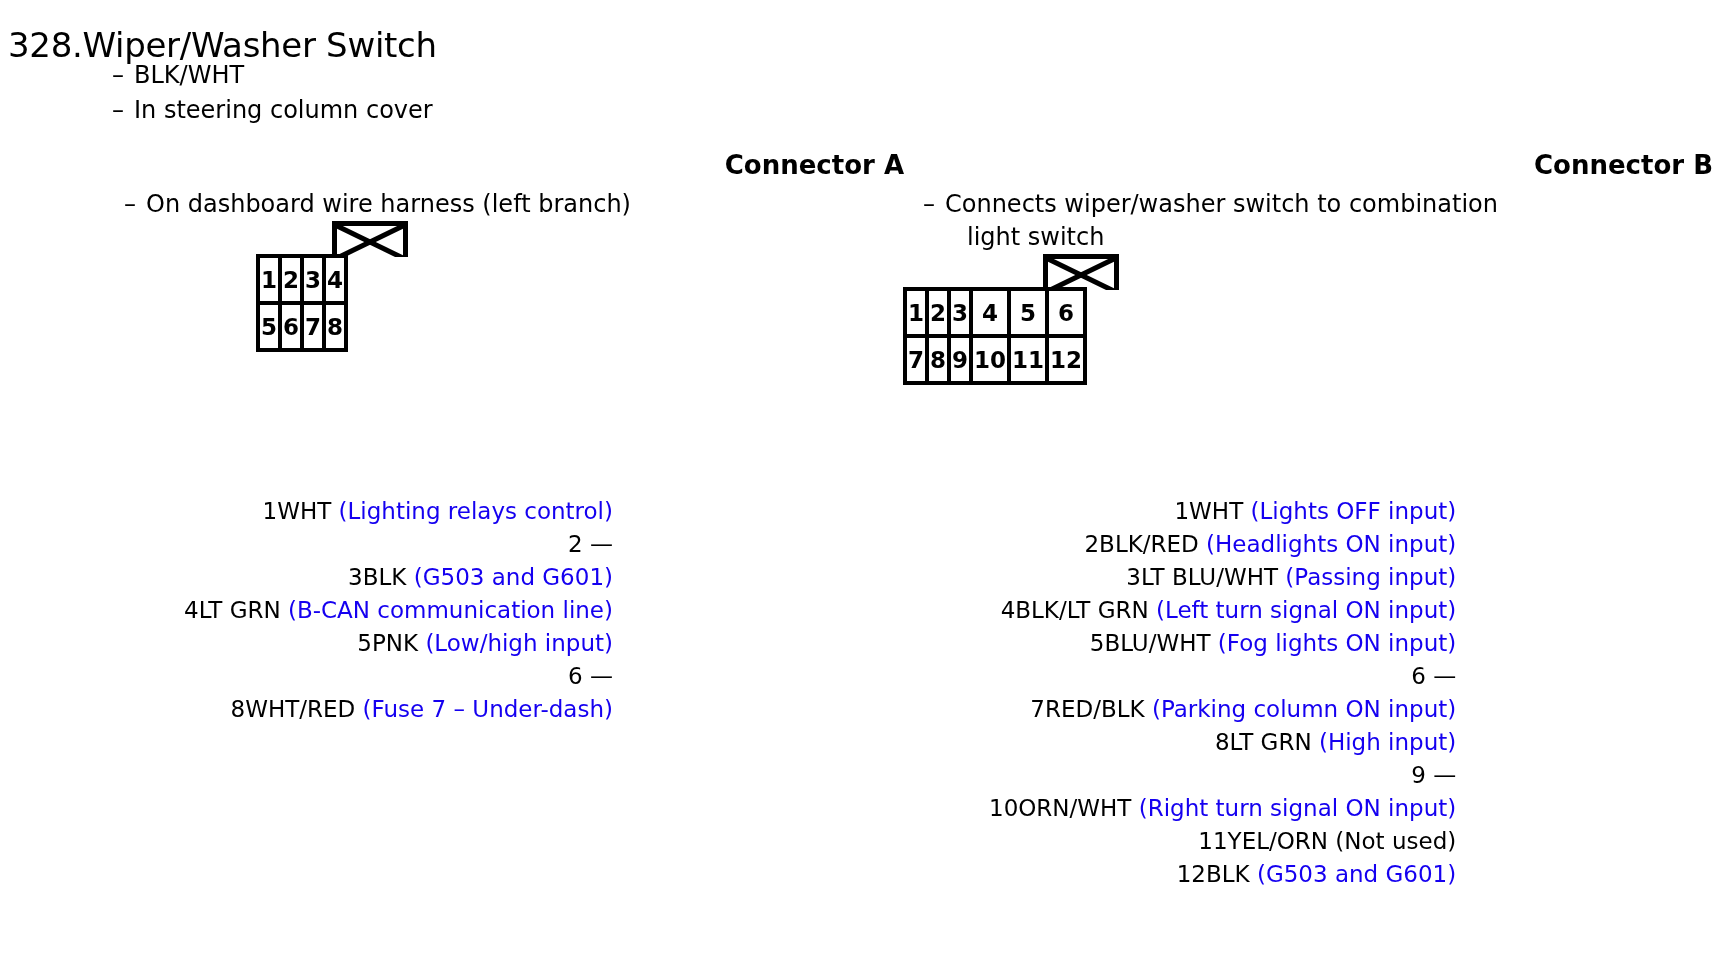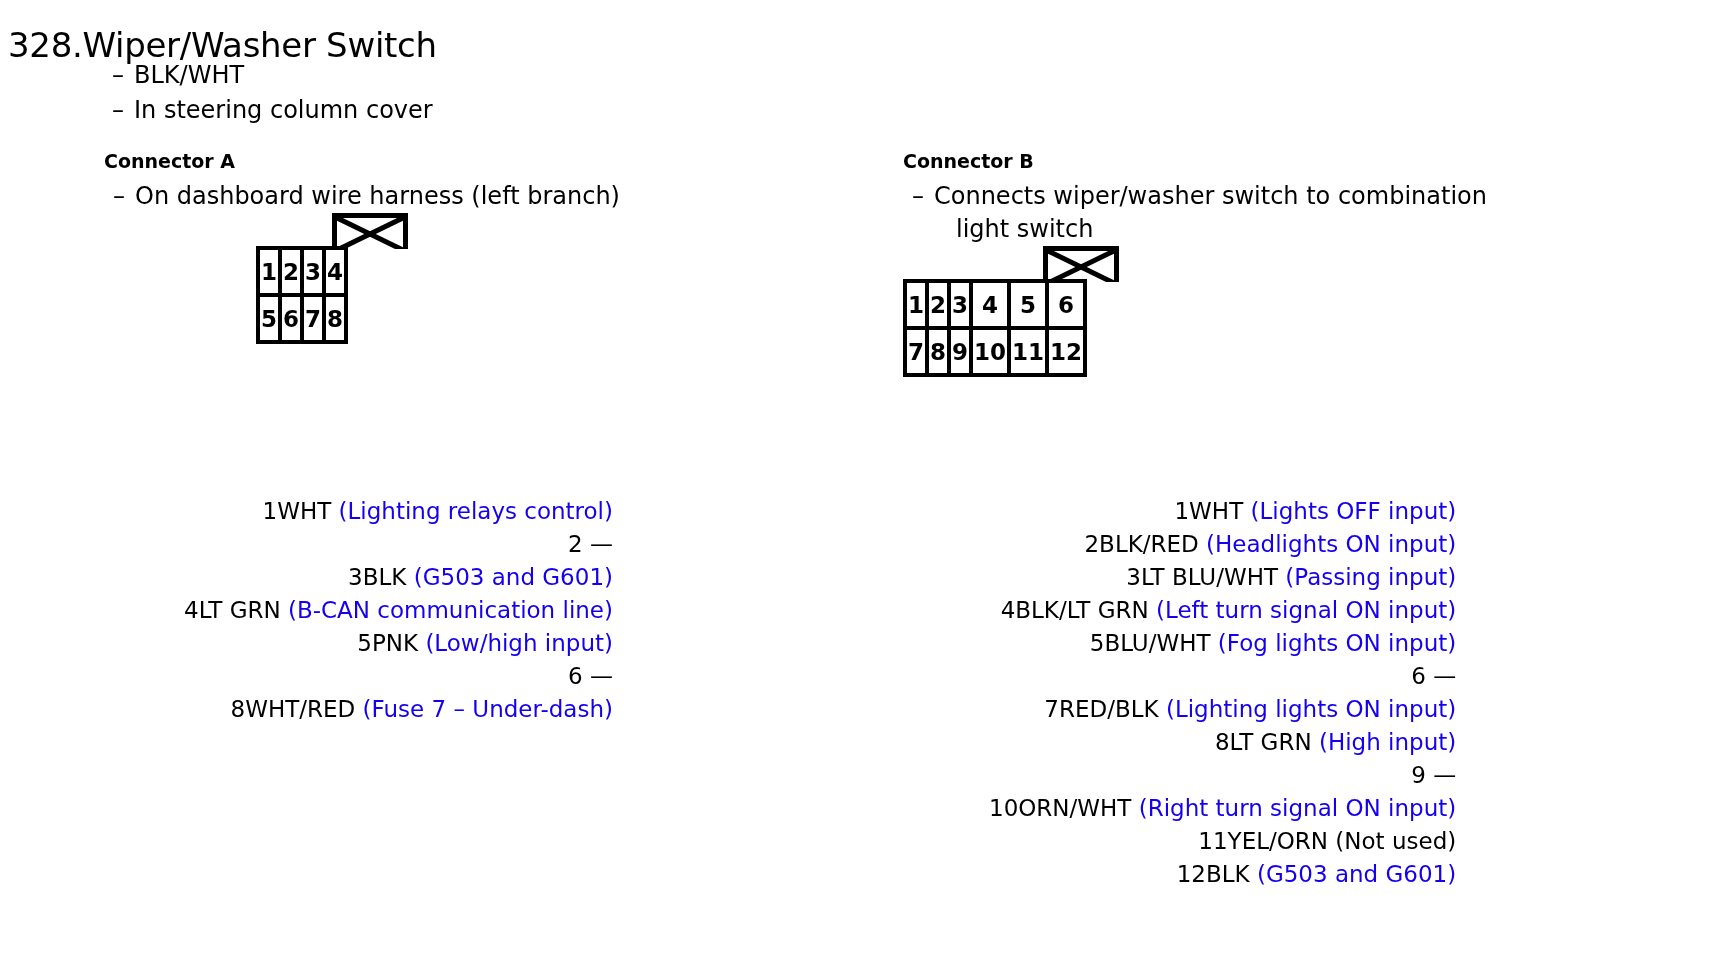--- a/index.html
+++ b/index.html
@@ -37,29 +37,30 @@
 
   
   .connector {
     position: absolute;
     top: 150px;
   }
   .connector.col-a { left: 104px; width: 800px; }
   .connector.col-b { left: 903px; width: 810px; }
 
   .connector-title {
-    font-size: 19px;
+    font-size: 26px;
     font-weight: bold;
     margin: 0 0 8px 0;
     white-space: nowrap;
+    text-align: right;
   }
   .connector-desc {
     font-size: 24px;
     line-height: 33px;
-    margin-left: 9px;
+    margin-left: 20px;
     max-width: 660px;
   }
   .connector-desc .desc-indent { display: block; margin-left: 44px; }
 
   
   .diagram-wrap {
     position: relative;
     height: 170px;
   }
   .diagram {
@@ -252,21 +253,21 @@
     <div class="pin-row">
       <span class="pin-label">5BLU/WHT</span>
       <span class="pin-desc">(Fog lights ON input)</span>
     </div>
     <div class="pin-row">
       <span class="pin-label">6</span>
       <span class="pin-empty">—</span>
     </div>
     <div class="pin-row">
       <span class="pin-label">7RED/BLK</span>
-      <span class="pin-desc">(Lighting lights ON input)</span>
+      <span class="pin-desc">(Parking column ON input)</span>
     </div>
     <div class="pin-row">
       <span class="pin-label">8LT GRN</span>
       <span class="pin-desc">(High input)</span>
     </div>
     <div class="pin-row">
       <span class="pin-label">9</span>
       <span class="pin-empty">—</span>
     </div>
     <div class="pin-row">

